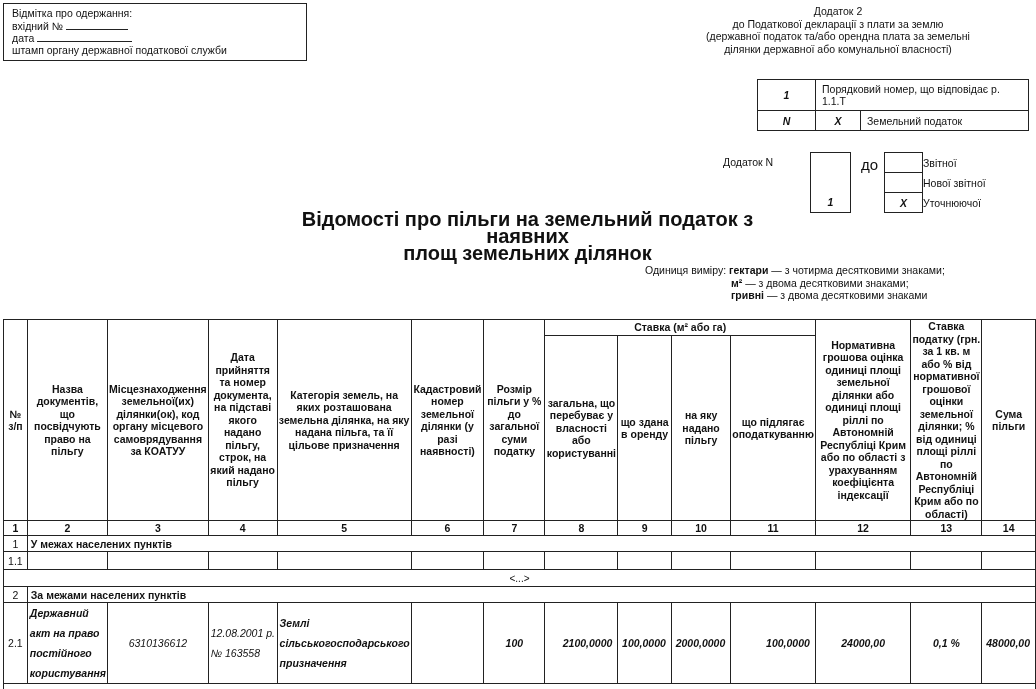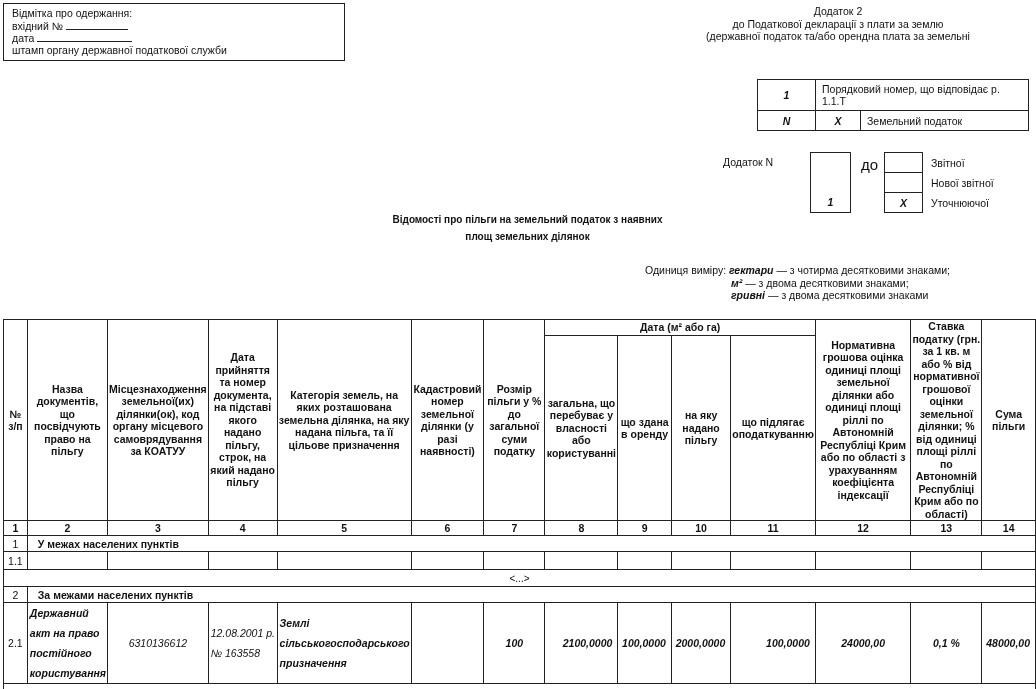--- a/index.html
+++ b/index.html
@@ -4,21 +4,21 @@
 <style>
   html, body { margin: 0; padding: 0; background: #ffffff; }
   body {
     width: 1036px; height: 689px; position: relative; overflow: hidden;
     font-family: "Liberation Sans", sans-serif; color: #111; font-size: 10.5px;
   }
   .abs { position: absolute; }
 
   
   #stamp-box {
-    left: 3px; top: 3px; width: 342px; height: 58px; border: 1px solid #222;
+    left: 3px; top: 3px; width: 304px; height: 58px; border: 1px solid #222;
     box-sizing: border-box; padding: 4px 8px; line-height: 11.5px; font-size: 10.5px;
   }
   #stamp-box .uline { display: inline-block; border-bottom: 1px solid #222; height: 9px; vertical-align: baseline; }
 
   
   #annex-header {
     left: 640px; top: 5px; width: 396px; text-align: center; line-height: 12.5px; font-size: 10.5px;
   }
 
   
@@ -32,44 +32,44 @@
   #order-table tr.r2 td { height: 19px; }
 
   
   #annex-n-label { left: 723px; top: 156px; font-size: 10.5px; }
   #annex-n-box { left: 810px; top: 152px; width: 41px; height: 61px; border: 1px solid #222; box-sizing: border-box; }
   #annex-n-value { left: 810px; top: 196px; width: 41px; text-align: center; font-weight: bold; font-style: italic; font-size: 10.5px; }
   #annex-to-label { left: 861px; top: 156px; font-size: 15px; }
   #report-type { left: 884px; top: 152px; border-collapse: collapse; font-size: 10.5px; }
   #report-type td { height: 19px; padding: 0; }
   #report-type td.box { width: 37px; border: 1px solid #222; text-align: center; font-weight: bold; font-style: italic; }
-  #report-type td.lbl { padding-left: 8px; }
+  #report-type td.lbl { }
 
   
   #doc-title {
-    left: 280px; top: 211px; width: 495px; text-align: center; font-weight: bold; font-size: 10px; line-height: 17px;
+    left: 280px; top: 211px; width: 495px; text-align: center; font-weight: bold; font-size: 20px; line-height: 17px;
   }
 
   
   #units { left: 645px; top: 264px; font-size: 10.5px; line-height: 12.5px; }
   #units .indent { padding-left: 86px; }
-  #units b { font-weight: bold; font-style: italic; }
+  #units b { font-weight: bold; }
 
   
   #main-table {
     left: 3px; top: 319px; border-collapse: collapse; table-layout: fixed; font-size: 10.5px;
     border: 1.5px solid #222;
   }
   #main-table td, #main-table th { border: 1px solid #222; padding: 0 1px; text-align: center; vertical-align: middle; overflow: hidden; }
   #main-table th { font-weight: bold; line-height: 12.5px; }
   #main-table tr.h1 th { height: 15px; }
   #main-table tr.h2 th { height: 180px; }
   #main-table tr.colnums td { height: 14px; font-weight: bold; }
   #main-table tr.section td { height: 15px; }
-  #main-table tr.section td.title { text-align: left; font-weight: bold; padding-left: 10px; }
+  #main-table tr.section td.title { text-align: left; font-weight: bold; padding-left: 3px; }
   #main-table tr.empty td { height: 17px; }
   #main-table tr.ellipsis td { height: 16px; text-align: center; font-size: 10px; }
   #main-table tr.datarow td { height: 53px; font-style: italic; font-weight: bold; }
   #main-table tr.datarow td.left { text-align: left; line-height: 20px; padding-left: 2px; }
   #main-table tr.datarow td.num { text-align: right; padding-right: 5px; }
   #main-table tr.datarow td.ctr { text-align: center; }
   #main-table tr.datarow td.plain { font-style: normal; font-weight: normal; }
   #main-table tr.total td { height: 15px; }
   #main-table tr.total td.label { text-align: left; padding-left: 2px; }
   #main-table tr.total td.x { font-weight: normal; }
@@ -90,20 +90,21 @@
     <span>дата</span>
     <span class="uline" style="width:95px;"></span>
   </div>
   <div>штамп органу державної податкової служби</div>
 </div>
 
 <div id="annex-header" class="abs">
   <div>Додаток 2</div>
   <div>до Податкової декларації з плати за землю</div>
   <div>(державної податок та/або орендна плата за земельні</div>
+  <div>ділянки державної або комунальної власності)</div>
 </div>
 
 <table id="order-table" class="abs">
   <tbody>
       <tr class="r1">
     <td class="c1">1</td>
     <td colspan="2" class="c3">Порядковий номер, що відповідає р. 1.1.Т</td>
   </tr>
   <tr class="r2">
     <td class="c1">N</td>
@@ -164,21 +165,21 @@
   </colgroup>
   <tbody>
       <tr class="h1">
     <th rowspan="2">№ з/п</th>
     <th rowspan="2">Назва документів, що посвідчують право на пільгу</th>
     <th rowspan="2">Місцезнаходження земельної(их) ділянки(ок), код органу місцевого самоврядування за КОАТУУ</th>
     <th rowspan="2">Дата прийняття та номер документа, на підставі якого надано пільгу, строк, на який надано пільгу</th>
     <th rowspan="2">Категорія земель, на яких розташована земельна ділянка, на яку надана пільга, та її цільове призначення</th>
     <th rowspan="2" class="pl">Кадастровий номер земельної ділянки (у разі наявності)</th>
     <th rowspan="2" class="pl">Розмір пільги у % до загальної суми податку</th>
-    <th colspan="4" class="pl">Дата (м² або га)</th>
+    <th colspan="4" class="pl">Ставка (м² або га)</th>
     <th rowspan="2" class="pl">Нормативна грошова оцінка одиниці площі земельної ділянки або одиниці площі ріллі по Автономній Республіці Крим або по області з урахуванням коефіцієнта індексації</th>
     <th rowspan="2" class="pl">Ставка податку (грн. за 1 кв. м або % від нормативної грошової оцінки земельної ділянки; % від одиниці площі ріллі по Автономній Республіці Крим або по області)</th>
     <th rowspan="2">Сума пільги</th>
   </tr>
   <tr class="h2">
     <th class="pl">загальна, що перебуває у власності або користуванні</th>
     <th class="pl">що здана в оренду</th>
     <th class="pl">на яку надано пільгу</th>
     <th class="pl">що підлягає оподаткуванню</th>
   </tr>

